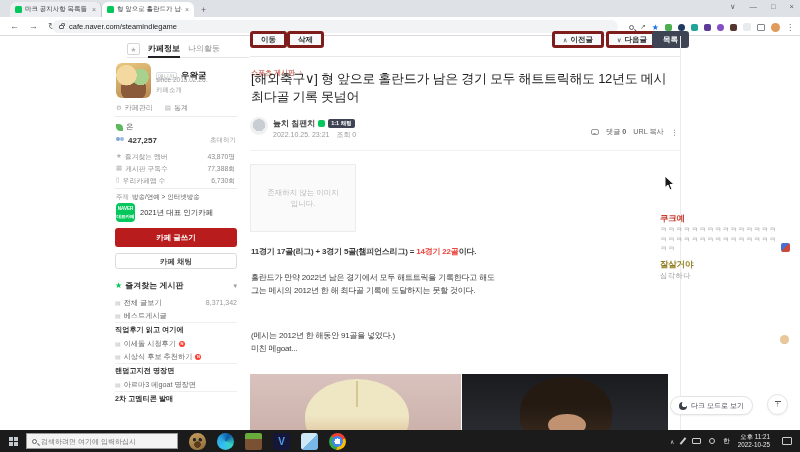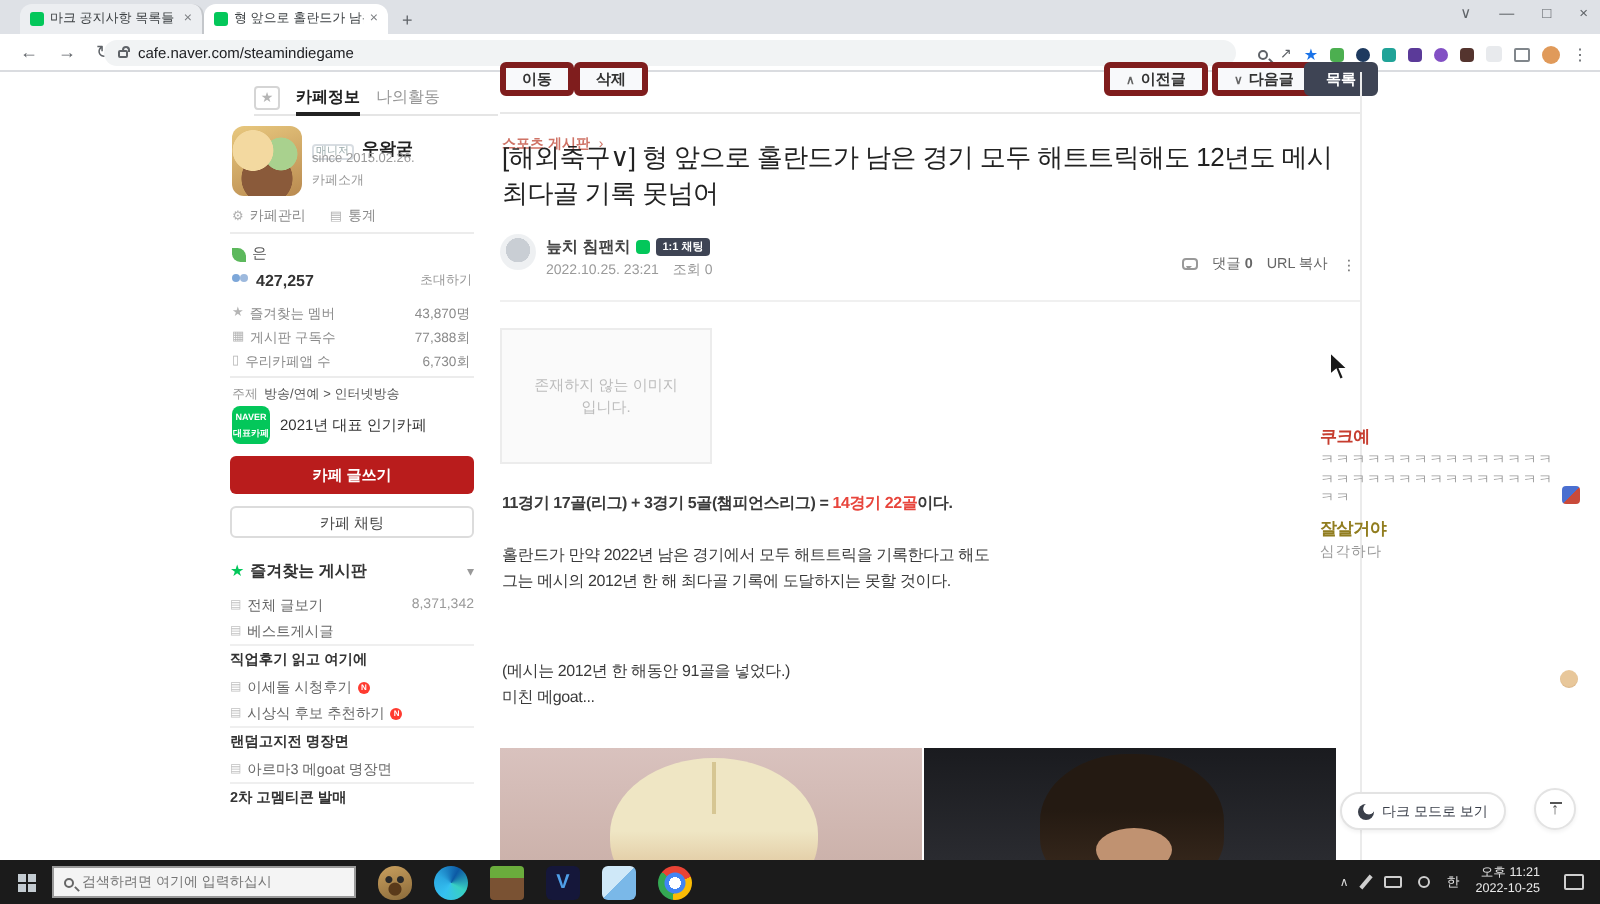--- a/index.html
+++ b/index.html
@@ -308,21 +308,21 @@
 <div class="s-row" style="top:193px;font-size:6.5px;">
   <span style="color:#9a9a9a;">주제</span>
   <span style="color:#555;">방송/연예 &gt; 인터넷방송</span>
 </div>
 <div class="s-row" style="top:203px;gap:5px;">
   <span class="npill" style="background: rgb(3, 199, 90);"><span>NAVER</span><br>
         <span>대표카페</span></span>
   <span class="badge-txt">2021년 대표 인기카페</span>
 </div>
 <div class="w-btn" style="top:228px;">카페 글쓰기</div>
-<div class="c-btn" style="top:253px;">카페 채팅</div>
+<div class="c-btn" style="top:253px;font-weight:bold;">카페 채팅</div>
 <div class="fav-hd">
   <span class="st">★</span>
   <span>즐겨찾는 게시판</span>
   <span class="cg">▾</span>
 </div>
 <div class="boards">
   <div class="board-row">
     <span class="bic">▤</span>
     <span>전체 글보기</span>
     <span class="bcount">8,371,342</span>

